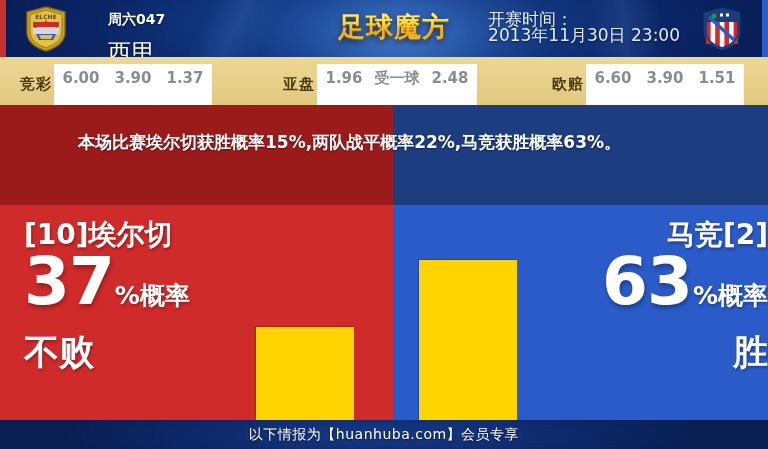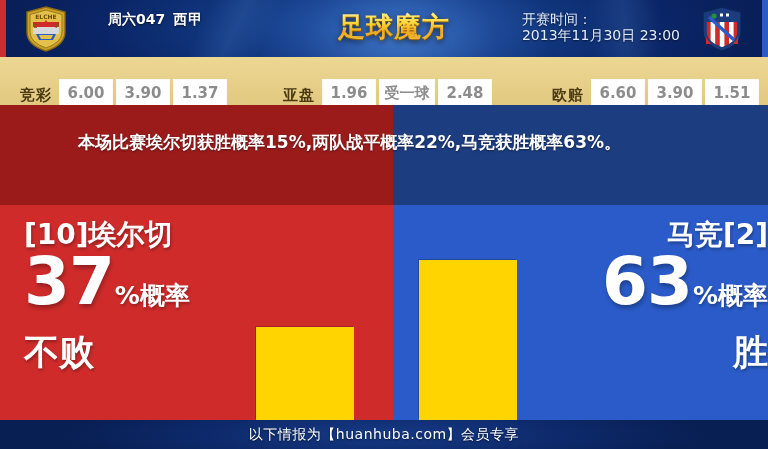--- a/index.html
+++ b/index.html
@@ -68,30 +68,31 @@
   .crest-left { left: 24px; }
   .crest-right { right: 24px; }
 
   .match-info {
     position: absolute;
     left: 108px; top: 11px;
     display: flex;
     align-items: baseline;
     gap: 8px;
     color: #ffffff;
+    flex-direction: column;
   }
   .round-label {
     font-size: 14px;
     font-weight: bold;
     letter-spacing: 0px;
     text-shadow: 0 1px 2px rgba(0,0,0,0.6);
   }
   .league-label {
-    font-size: 14px;
-    font-weight: bold;
+    font-size: 23px;
+    font-weight: normal;
     letter-spacing: 1px;
     text-shadow: 0 1px 3px rgba(0,0,0,0.7);
   }
 
   .brand-logo {
     position: absolute;
     left: 328px; top: 9px;
     width: 132px; height: 40px;
     display: flex;
     align-items: flex-start;
@@ -107,59 +108,58 @@
     color: transparent;
     -webkit-text-fill-color: transparent;
     filter: drop-shadow(0 1px 0 #8a5a00) drop-shadow(0 2px 3px rgba(0,0,0,0.55));
   }
 
   .kickoff {
     position: absolute;
     right: 88px; top: 11px;
     text-align: left;
     color: #e4ecfb;
-    font-size: 14px;
+    font-size: 17px;
     line-height: 16px;
     text-shadow: 0 1px 2px rgba(0,0,0,0.55);
   }
 
   
   .odds-bar {
     position: absolute;
     left: 0; top: 57px;
     width: 768px; height: 48px;
     background: linear-gradient(180deg, #ecd793 0%, #e7d08a 50%, #e2c87f 100%);
     display: flex;
     align-items: center;
   }
   .odds-group {
     position: absolute;
     display: flex;
     align-items: center;
-    gap: 5px;
-    top: 23px;
+    top: 8px;
   }
   .g-jc { left: 20px; }
   .g-yp { left: 283px; }
   .g-op { left: 552px; }
 
   .odds-title {
     font-size: 15px;
     font-weight: bold;
     color: #4b3a12;
     margin-right: 3px;
     letter-spacing: 1px;
   }
   .odds-cell {
     background: #ffffff;
     color: #8c8c8c;
     font-size: 15px;
     font-weight: bold;
     width: 52px;
-    height: 30px;
+    height: 39px;
     line-height: 26px;
     text-align: center;
     box-shadow: 0 0 0 1px rgba(255,255,255,0.9);
   }
   .odds-cell.wide { width: 54px; }
 
   
   .summary {
     position: absolute;
     left: 0; top: 105px;

